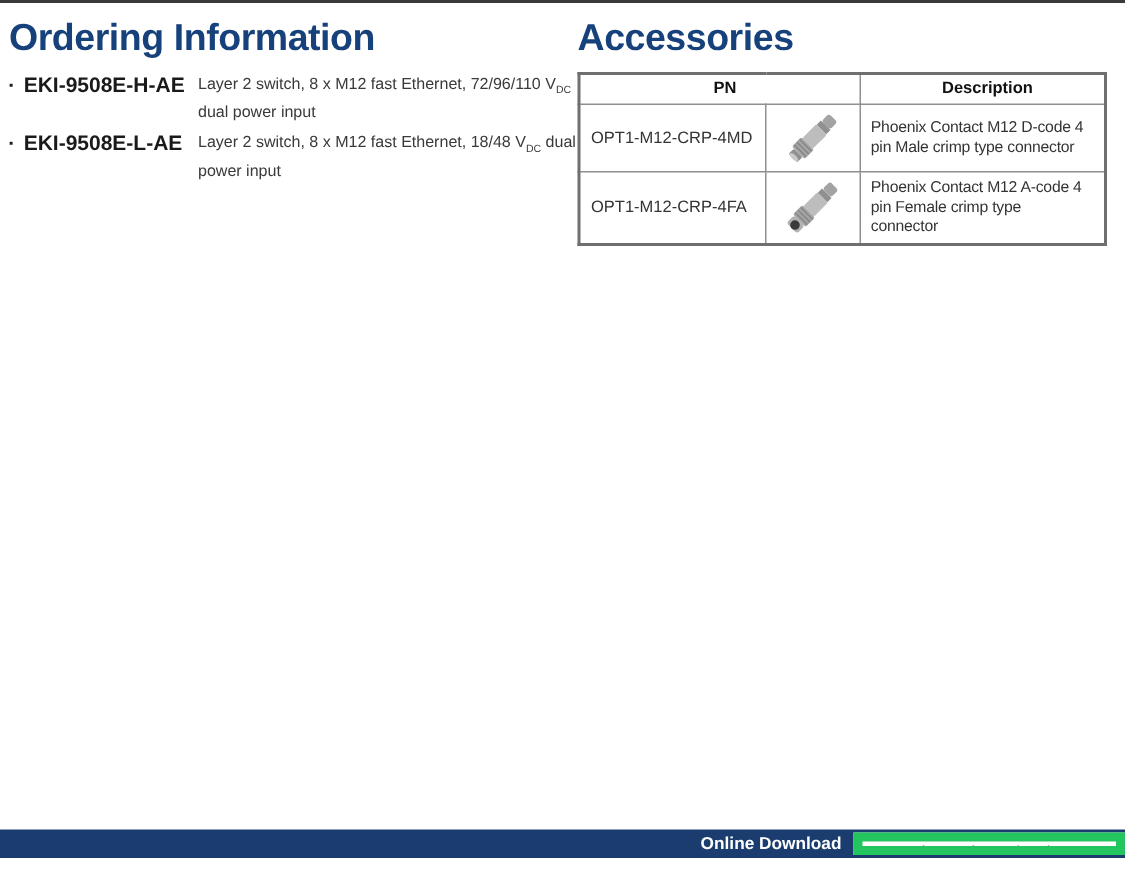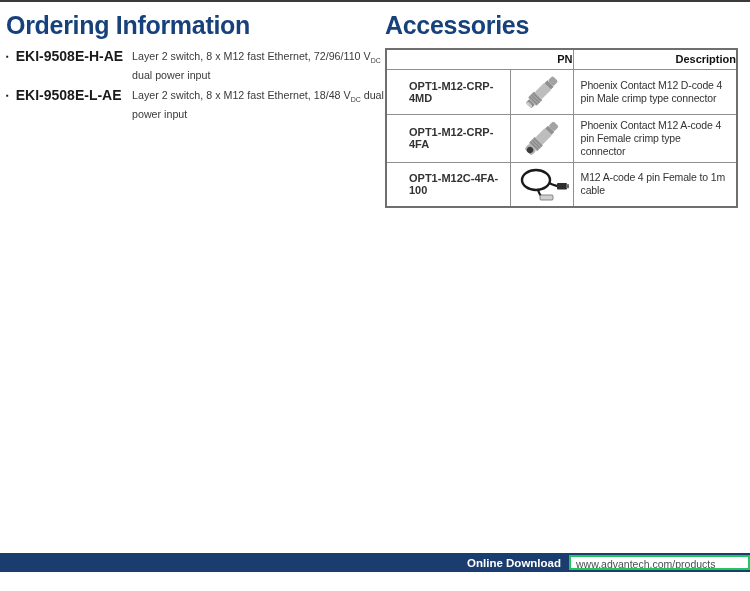--- a/index.html
+++ b/index.html
@@ -21,37 +21,37 @@
   .order-bullet { width:10px; font-size:8px; color:#1a1a1a; line-height:13px; padding-top:1px; }
   .order-model { width:119px; font-size:14px; font-weight:bold; color:#1a1a1a; line-height:14px; }
   .order-desc { width:258px; font-size:10.7px; color:#3a3a3a; line-height:14px; }
   .order-desc sub { font-size:7px; }
 
   
   .accessories { position:absolute; left:385px; top:13px; width:311px; }
   .acc-table { margin-top:11px; width:353px; border-collapse:collapse; border:2px solid #6f6f6f; table-layout:fixed; }
   .acc-table th, .acc-table td { border:1px solid #8f8f8f; }
   .acc-table th {
-    height:20px; text-align:right; font-size:11px; font-weight:bold; color:#111;
+    height:20px; text-align:center; font-size:11px; font-weight:bold; color:#111;
     padding:2px 0 2px 7px;
   }
   .acc-table td { height:45px; }
-  .td-pn { font-size:11px; color:#333; padding-left:22px;font-weight:bold; }
+  .td-pn { font-size:11px; color:#333; padding-left:7px; }
   .td-img { text-align:center; vertical-align:middle; }
   .td-desc { font-size:10.5px; letter-spacing:-0.15px; color:#333; line-height:13px; padding:4px 8px 4px 7px; vertical-align:middle; }
   .acc-icon { display:inline-block; vertical-align:middle; }
 
   
   .footer-bar {
     position:absolute; left:0; top:553px; width:750px; height:19px;
     background:#1b3c6e; display:flex; align-items:center; justify-content:flex-end;
   }
   .footer-label { color:#ffffff; font-size:11.5px; font-weight:bold; margin-right:8px; white-space:nowrap; }
   .footer-url-box {
-    width:181px; height:15px; background:#ffffff; border:2px solid #22c55e;
+    width:181px; height:15px; background:#ffffff; border:6px solid #22c55e;
     font-size:10.5px; color:#4d4d4d; line-height:13px; padding:1px 0 0 5px;
     white-space:nowrap; overflow:hidden;
   }
 </style>
 </head>
 <body>
 
 <div class="page">
 
   <div class="top-rule"></div>
@@ -124,34 +124,20 @@
               <rect x="21" y="16" width="13" height="10" rx="1" fill="#bdbdbd"></rect>
               <rect x="34" y="16.5" width="4" height="9" fill="#909090"></rect>
               <rect x="38" y="17" width="7" height="8" rx="2" fill="#a3a3a3"></rect>
             </g>
           </svg>
         </td>
         <td class="td-desc">Phoenix Contact M12 A-code 4 pin Female crimp type connector</td>
       </tr>
 
 
-      <tr>
-        <td class="td-pn">OPT1-M12C-4FA-100</td>
-        <td class="td-img">
-          <svg class="acc-icon" width="56" height="40" viewBox="0 0 56 40">
-            <ellipse cx="22" cy="16" rx="14" ry="10" fill="none" stroke="#1a1a1a" stroke-width="2.4"></ellipse>
-            <path d="M35,19 C41,22 45,22.5 48,22.5" fill="none" stroke="#1a1a1a" stroke-width="2.4"></path>
-            <rect x="43" y="19" width="10" height="6.5" rx="1" fill="#2e2e2e"></rect>
-            <rect x="52" y="20.2" width="3" height="4" fill="#6a6a6a"></rect>
-            <path d="M24,26 C25,29 26,31 27,32" fill="none" stroke="#1a1a1a" stroke-width="2.2"></path>
-            <rect x="26" y="31" width="13" height="5" rx="1" fill="#cfcfcf" stroke="#6f6f6f" stroke-width="0.8"></rect>
-          </svg>
-        </td>
-        <td class="td-desc">M12 A-code 4 pin Female to 1m cable</td>
-      </tr>
 
     </tbody>
       </table>
   </div>
 
   <div class="footer-bar">
     <span class="footer-label">Online Download</span>
     <div class="footer-url-box">www.advantech.com/products</div>
   </div>
 

